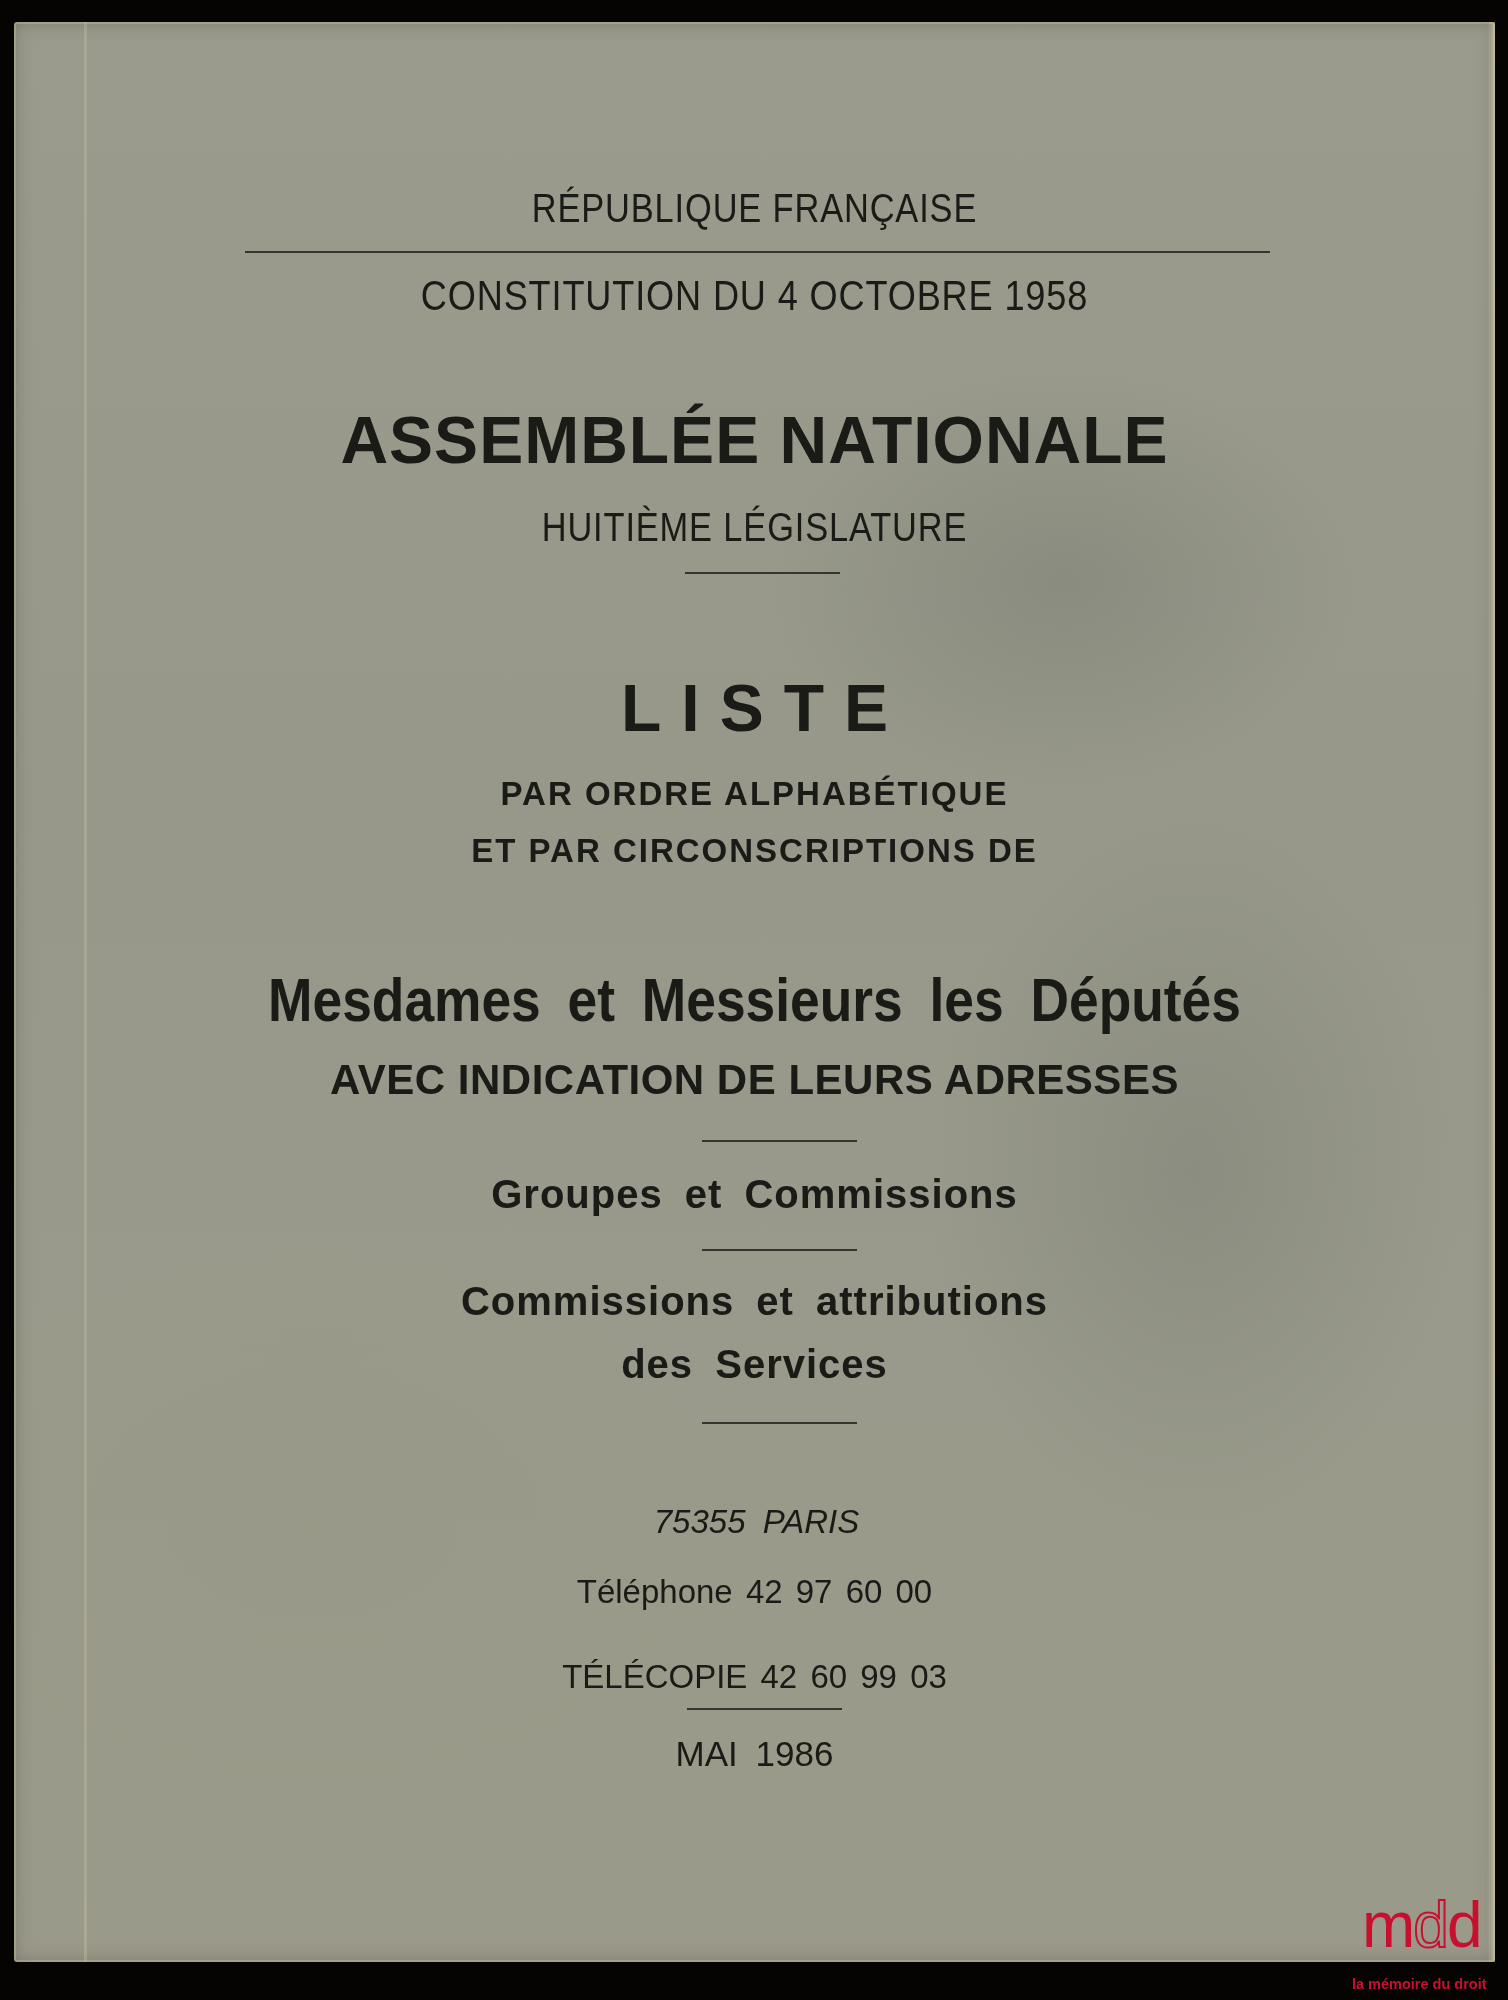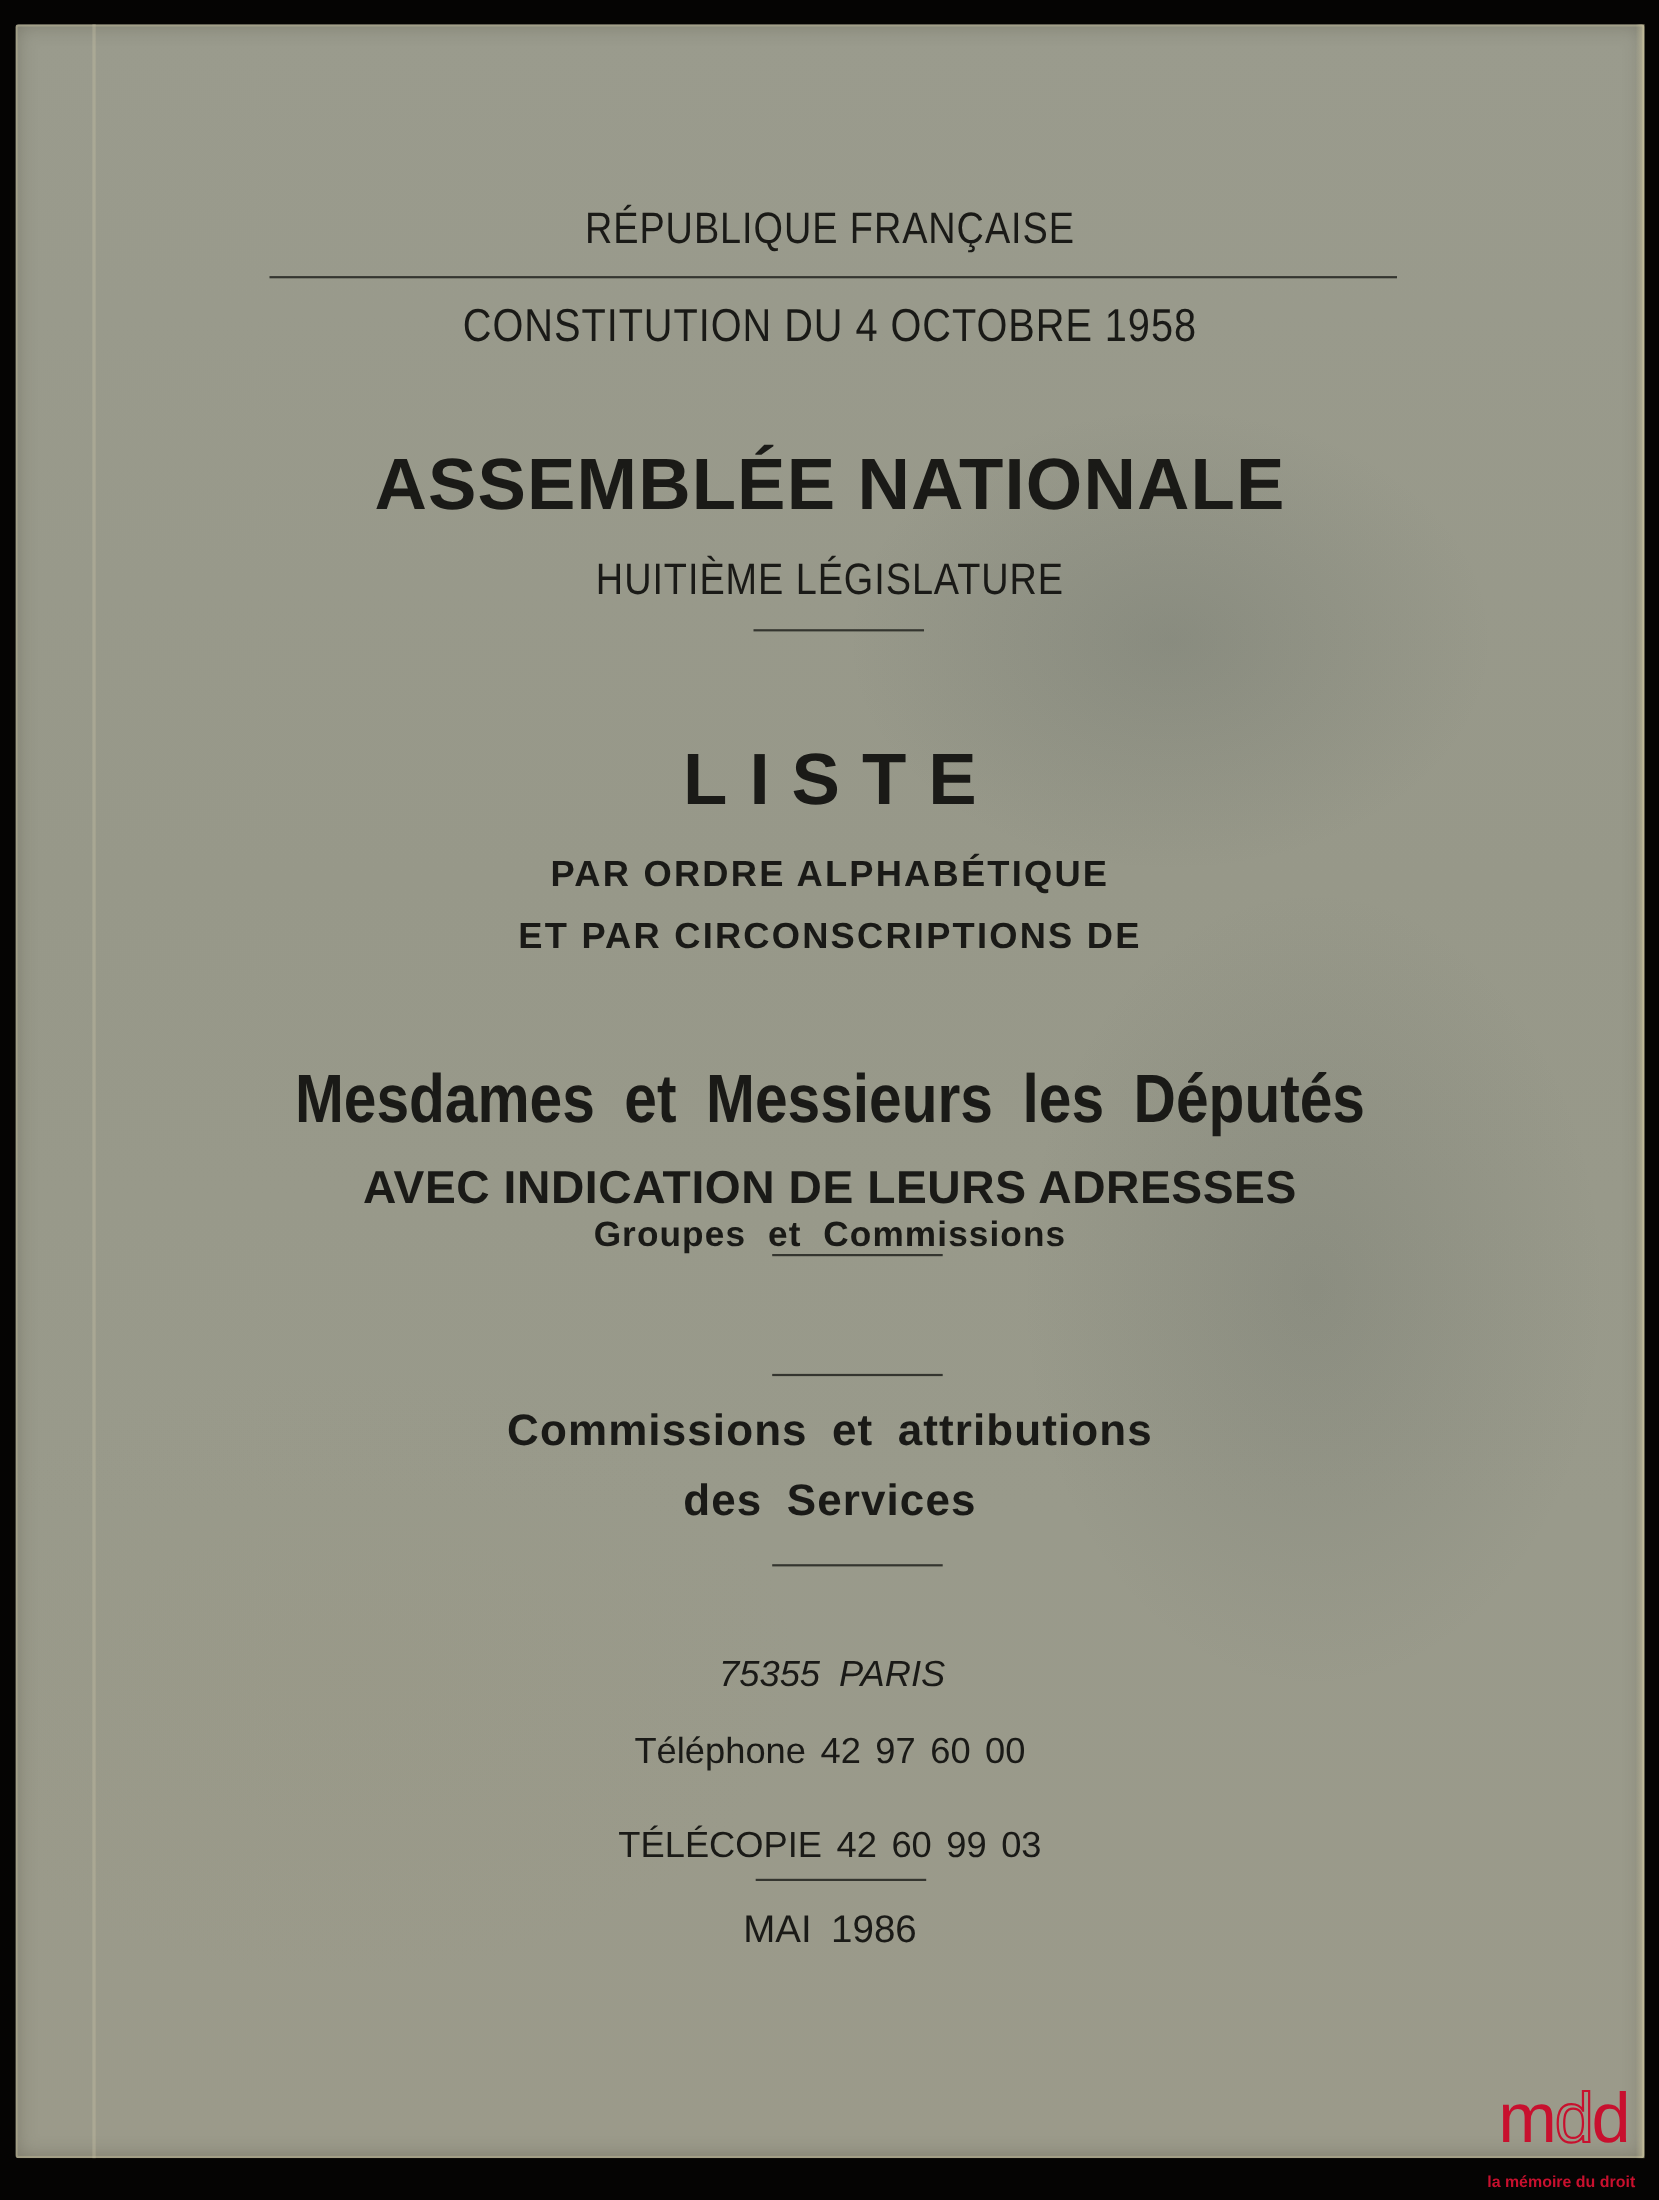--- a/index.html
+++ b/index.html
@@ -62,21 +62,21 @@
   <div class="rule" style="left:671px; top:550px; width:155px;"></div>
 
   <div class="line" style="top:648px; font-size:66px; font-weight:700; letter-spacing:20px; padding-left:20px; box-sizing:border-box;">LISTE</div>
   <div class="line" style="top:753px; font-size:33px; font-weight:700; letter-spacing:2px;">PAR ORDRE ALPHABÉTIQUE</div>
   <div class="line" style="top:810px; font-size:33px; font-weight:700; letter-spacing:2px;">ET PAR CIRCONSCRIPTIONS DE</div>
 
   <div class="line cond" style="top:942px; font-size:62px; font-weight:700; word-spacing:14px;">Mesdames et Messieurs les Députés</div>
   <div class="line" style="top:1034px; font-size:42px; font-weight:700; letter-spacing:0.5px;">AVEC INDICATION DE LEURS ADRESSES</div>
   <div class="rule" style="left:688px; top:1118px; width:155px;"></div>
 
-  <div class="line" style="top:1082px; font-size:32px; font-weight:700; letter-spacing:1px; word-spacing:10px;">Groupes et Commissions</div>
+  <div class="line" style="top:1150px; font-size:40px; font-weight:700; letter-spacing:1px; word-spacing:10px;">Groupes et Commissions</div>
   <div class="rule" style="left:688px; top:1227px; width:155px;"></div>
 
   <div class="line" style="top:1257px; font-size:40px; font-weight:700; letter-spacing:1px; word-spacing:10px;">Commissions et attributions</div>
   <div class="line" style="top:1320px; font-size:40px; font-weight:700; letter-spacing:1px; word-spacing:10px;">des Services</div>
   <div class="rule" style="left:688px; top:1400px; width:155px;"></div>
 
   <div class="line" style="top:1481px; font-size:33px; font-style:italic; word-spacing:8px; padding-left:4px; box-sizing:border-box;">75355 PARIS</div>
 
   <div class="line" style="top:1551px; font-size:33px; word-spacing:4px;">Téléphone 42 97 60 00</div>
   <div class="line" style="top:1636px; font-size:33px; word-spacing:4px;">TÉLÉCOPIE 42 60 99 03</div>

